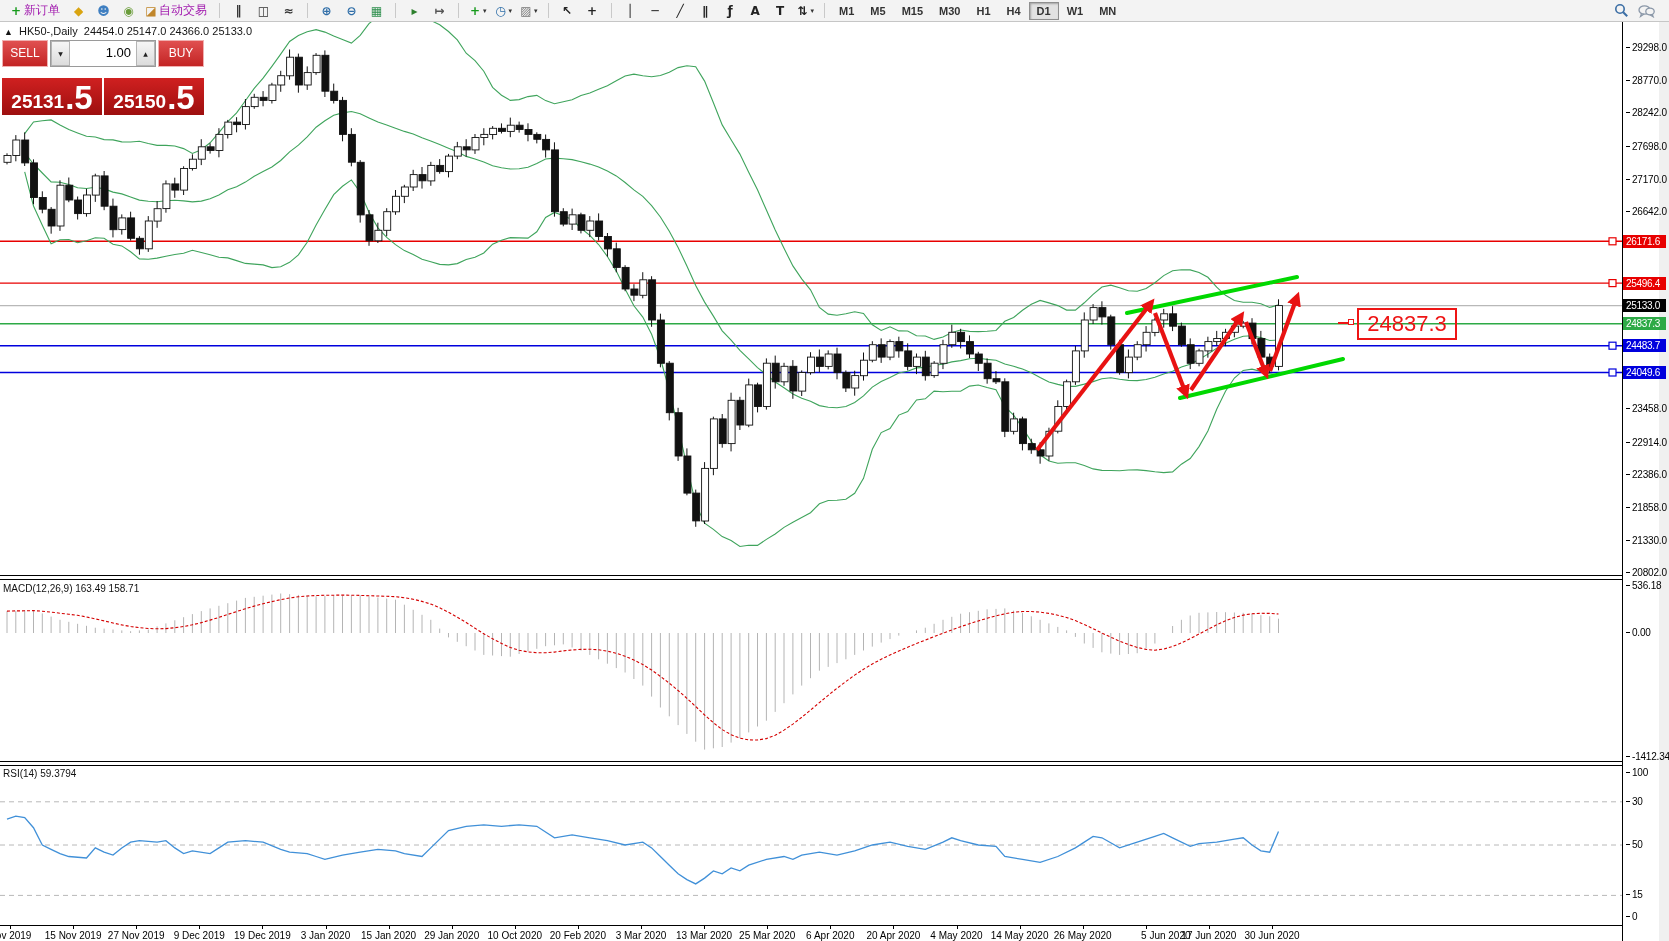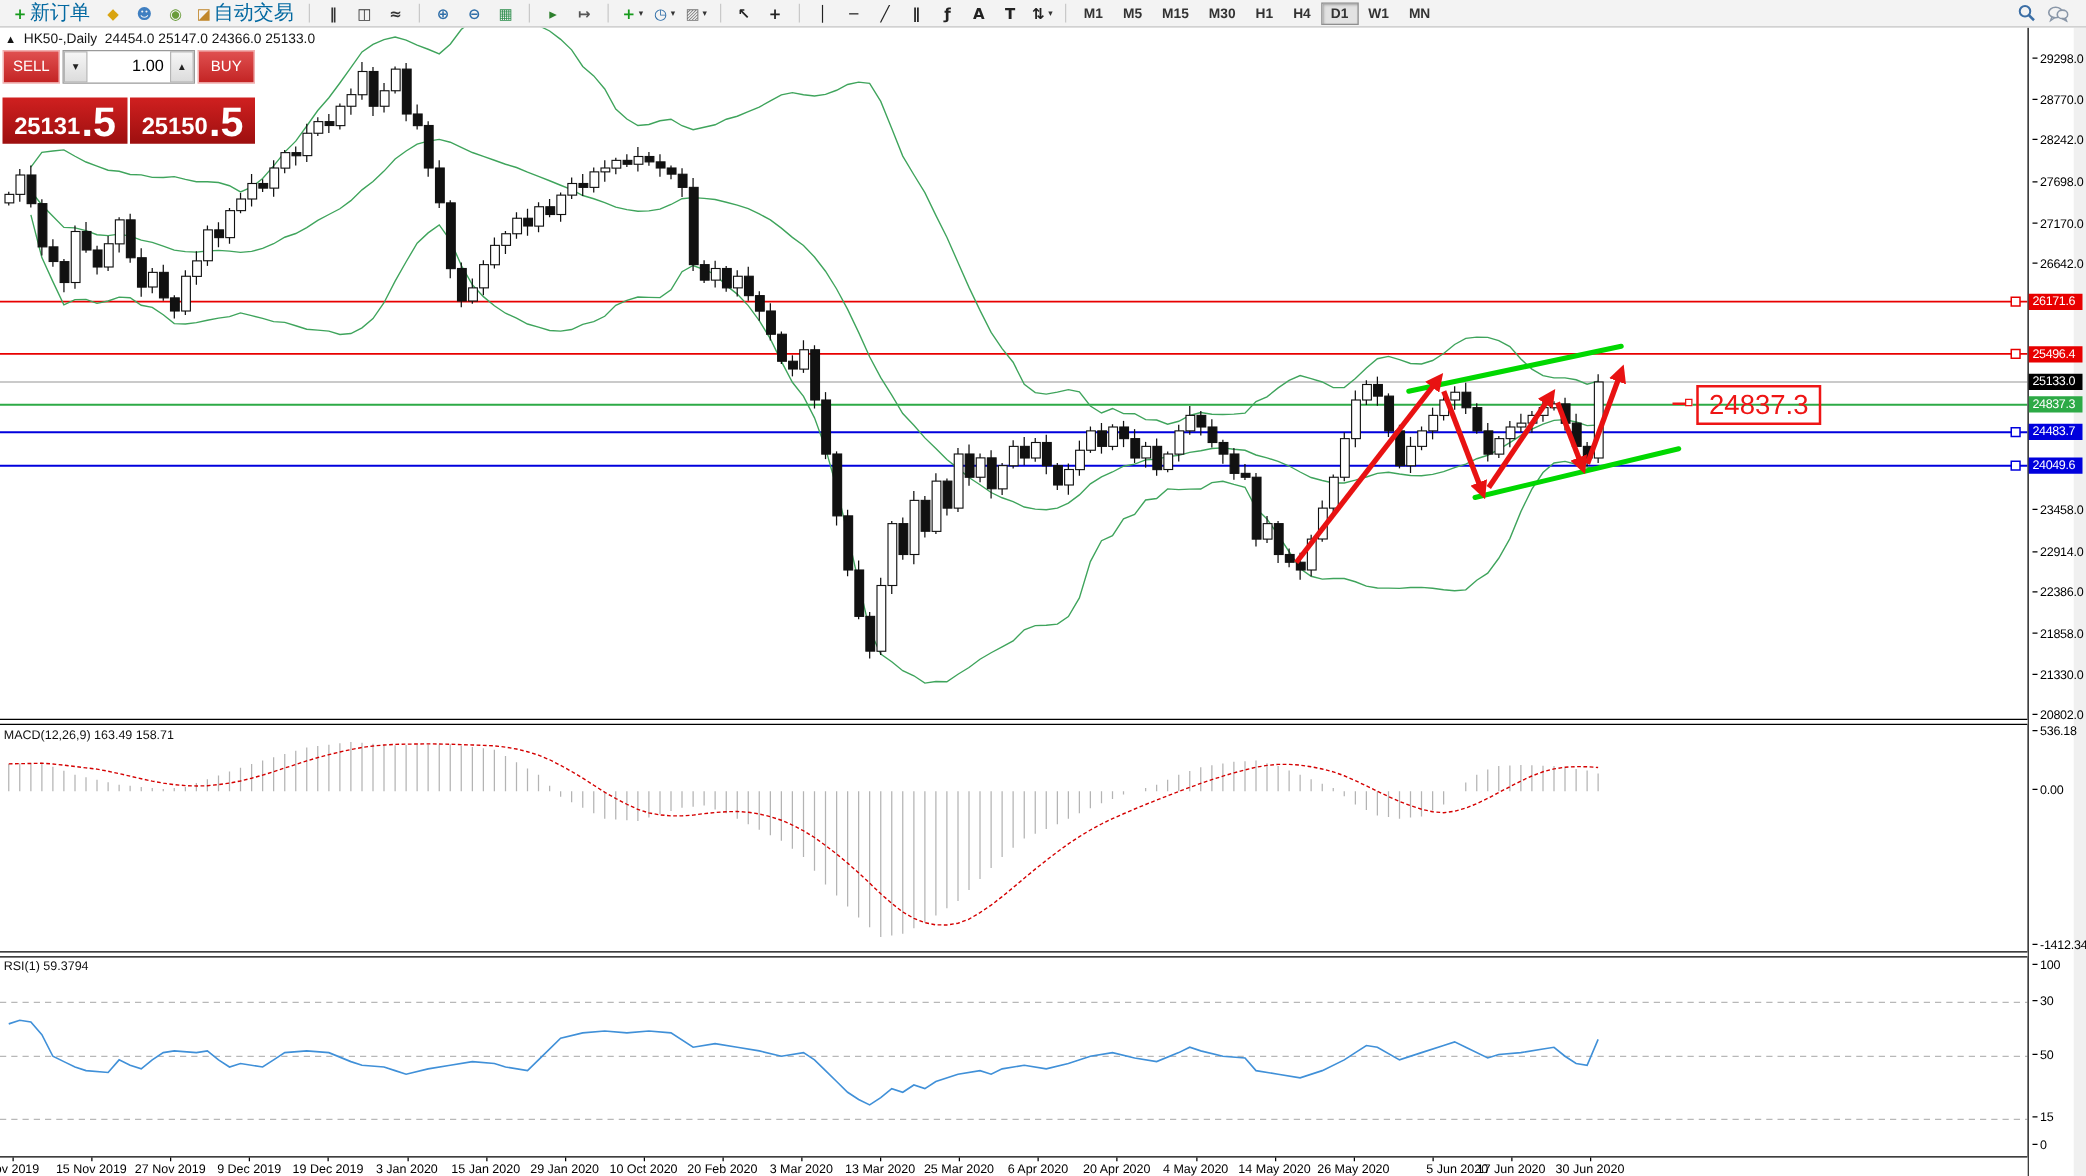--- a/index.html
+++ b/index.html
@@ -4,21 +4,21 @@
 <style>
   html,body{margin:0;padding:0;background:#fff}
   #root{position:relative;width:1669px;height:941px;background:#fff;overflow:hidden;
         font-family:"Liberation Sans",sans-serif;-webkit-font-smoothing:antialiased}
   
   .toolbar{position:absolute;left:0;top:0;width:1669px;height:22px;background:#f3f3f3;
            border-bottom:1px solid #c6c6c6;display:flex;align-items:center;padding-left:6px;box-sizing:border-box;z-index:9}
   .tbi{height:18px;min-width:17px;display:inline-flex;align-items:center;justify-content:center;
        font-size:12px;margin:0 1px;padding:0 2px;border:1px solid transparent;border-radius:2px;cursor:default;white-space:nowrap}
   .gi{display:inline-block;min-width:12px;text-align:center;font-weight:bold;font-family:"DejaVu Sans",sans-serif}
-  .tbl{font-size:16px;color:#0369a1;margin:0 2px;font-weight:normal}
+  .tbl{font-size:12px;color:#a21caf;margin:0 2px;font-weight:normal}
   .tsep{width:1px;height:15px;background:#c9c9c9;margin:0 6px;flex:0 0 1px}
   .caret{font-size:7px;color:#333;margin-left:2px;font-family:"DejaVu Sans",sans-serif}
   .tf{font-size:11px;font-weight:bold;color:#333;padding:2px 7px;border:1px solid transparent;margin:0;cursor:default}
   .tf.active{background:#e2e2e2;border-color:#8f8f8f;box-shadow:inset 1px 1px 2px rgba(0,0,0,.28)}
   .tb-right{margin-left:auto;display:flex;align-items:center;margin-right:10px}
   
   .right-strip{position:absolute;left:1659px;top:22px;width:10px;height:919px;background:#f0f0f0;z-index:1}
   .axis-border{position:absolute;left:1622px;top:22px;width:1px;height:919px;background:#000;z-index:2}
   svg.pane{position:absolute;left:0;background:#fff}
   .splitter{position:absolute;left:0;width:1622px;height:3px;background:#fff;border-top:1px solid #000;border-bottom:1px solid #000;z-index:6}
@@ -696,21 +696,21 @@
   
   <div class="ann">24837.3</div>
   <div class="ann-dash"></div>
   <div class="ann-sq"></div>
 
   
   <div class="pane-label" style="left:3px;top:583px">
     <span>MACD(12,26,9)</span>&nbsp;<span>163.49 158.71</span>
   </div>
   <div class="pane-label" style="left:3px;top:768px">
-    <span>RSI(1)</span>&nbsp;<span>59.3794</span>
+    <span>RSI(14)</span>&nbsp;<span>59.3794</span>
   </div>
 
   
   <span id="price-ticks"><div class="ptick" style="top: 42px;">29298.0</div><div class="ptick" style="top: 74.65px;">28770.0</div><div class="ptick" style="top: 107.3px;">28242.0</div><div class="ptick" style="top: 140.939px;">27698.0</div><div class="ptick" style="top: 173.589px;">27170.0</div><div class="ptick" style="top: 206.239px;">26642.0</div><div class="ptick" style="top: 403.129px;">23458.0</div><div class="ptick" style="top: 436.768px;">22914.0</div><div class="ptick" style="top: 469.418px;">22386.0</div><div class="ptick" style="top: 502.068px;">21858.0</div><div class="ptick" style="top: 534.718px;">21330.0</div><div class="ptick" style="top: 567.368px;">20802.0</div></span>
   <span id="price-tags"><div class="tag" style="top: 234.828px; background: rgb(232, 0, 0);">26171.6</div><div class="tag" style="top: 276.58px; background: rgb(232, 0, 0);">25496.4</div><div class="tag" style="top: 299.052px; background: rgb(0, 0, 0);">25133.0</div><div class="tag" style="top: 317.337px; background: rgb(45, 170, 70);">24837.3</div><div class="tag" style="top: 339.202px; background: rgb(0, 0, 221);">24483.7</div><div class="tag" style="top: 366.046px; background: rgb(0, 0, 221);">24049.6</div></span>
   <span id="macd-ticks"><div class="ptick" style="top: 579.977px;">536.18</div><div class="ptick" style="top: 627px;">0.00</div><div class="ptick" style="top: 750.862px;">-1412.34</div></span>
   <span id="rsi-ticks"><div class="ptick" style="top: 767px;">100</div><div class="ptick" style="top: 795.8px;">30</div><div class="ptick" style="top: 839px;">50</div><div class="ptick" style="top: 889.4px;">15</div><div class="ptick" style="top: 911px;">0</div></span>
 
   
   <div class="date-axis" id="date-axis">

